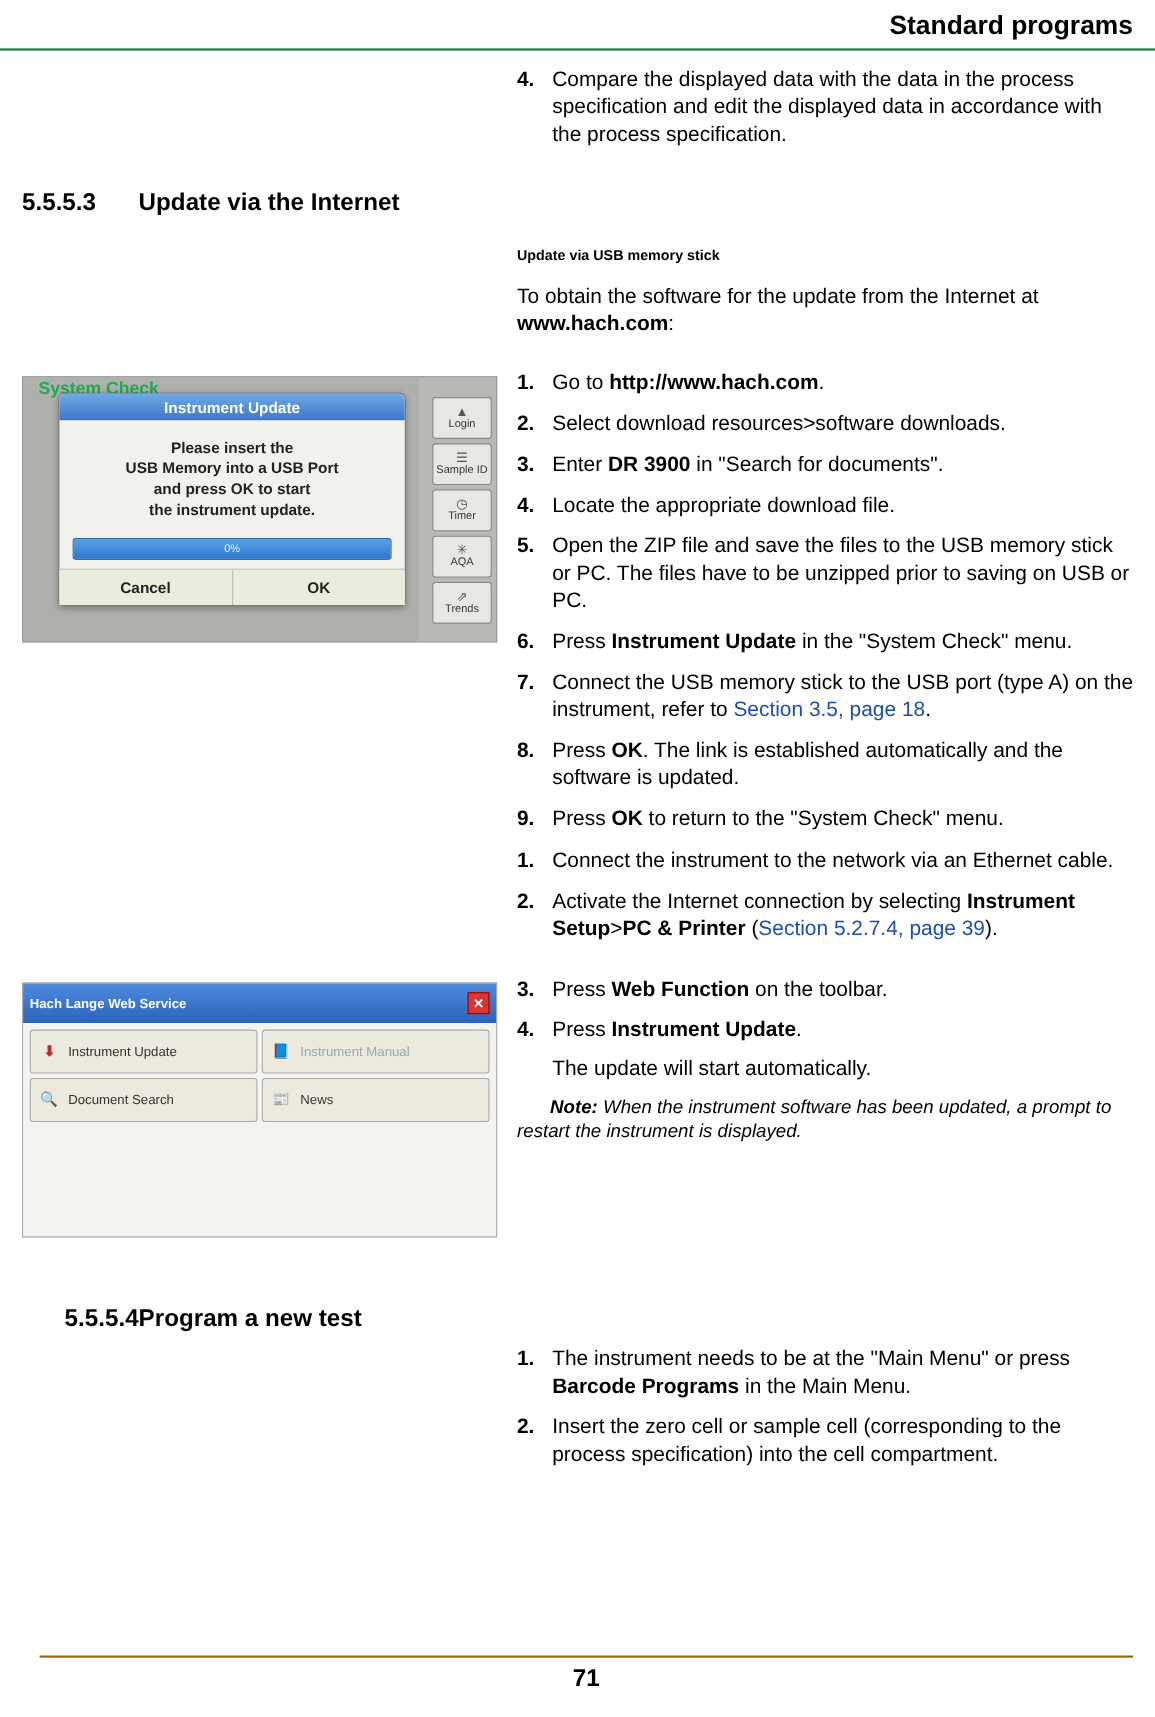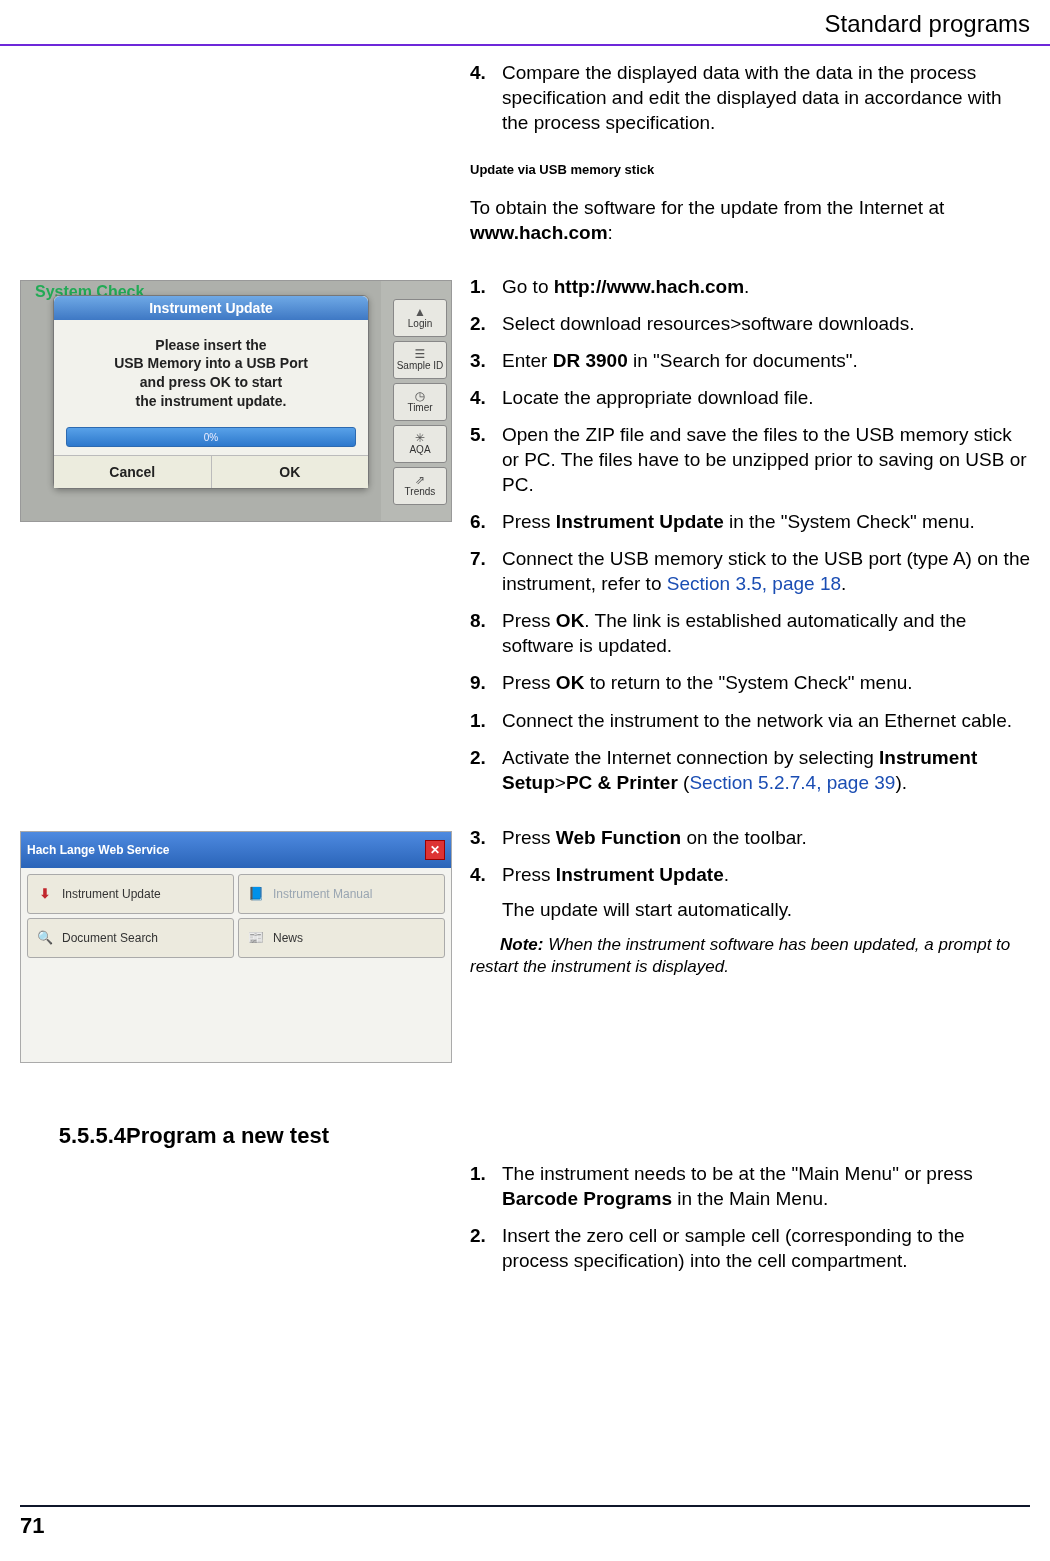--- a/index.html
+++ b/index.html
@@ -12,24 +12,24 @@
   }
   .page {
     width: 1050px;
     height: 1561px;
     position: relative;
     box-sizing: border-box;
     padding: 0;
   }
   .header {
     text-align: right;
-    font-weight: normal;
+    font-weight: bold;
     font-size: 24px;
     padding: 10px 20px 6px 20px;
-    border-bottom: 2px solid #6d28d9;
+    border-bottom: 2px solid #15803d;
     margin: 0 0 14px 0;
   }
   .content {
     padding: 0 20px 0 20px;
   }
   .row {
     display: flex;
     flex-direction: row;
   }
   .left-col {
@@ -236,23 +236,23 @@
     display: inline-flex; align-items:center; justify-content:center;
     font-size: 13px;
   }
   .pdfico { color:#c1272d; font-weight:bold; }
   .newsico { color:#3a7; }
 
   .footer {
     position: absolute;
     bottom: 22px;
     right: 20px;
-    left: 20px;
-    border-top: 2px solid #0f172a;
-    text-align: left;
+    left: 36px;
+    border-top: 2px solid #a16207;
+    text-align: center;
     font-weight: bold;
     font-size: 22px;
     padding-top: 6px;
   }
 </style>
 </head>
 <body>
 
 <div class="page">
   <div class="header">Standard programs</div>
@@ -264,20 +264,24 @@
       <div class="right-col">
         <ol class="steps">
           <li>
             <span class="num">4.</span>
             <span class="txt">Compare the displayed data with the data in the process specification and edit the displayed data in accordance with the process specification.</span>
           </li>
         </ol>
       </div>
     </div>
 
+    <div class="section-head">
+      <span class="snum">5.5.5.3</span>
+      <span>Update via the Internet</span>
+    </div>
 
     <div class="row">
       <div class="left-col"></div>
       <div class="right-col">
         <div class="sub-head">Update via USB memory stick</div>
         <p class="para">
           <span>To obtain the software for the update from the Internet at </span><span class="bold">www.hach.com</span><span>:</span>
         </p>
       </div>
     </div>

